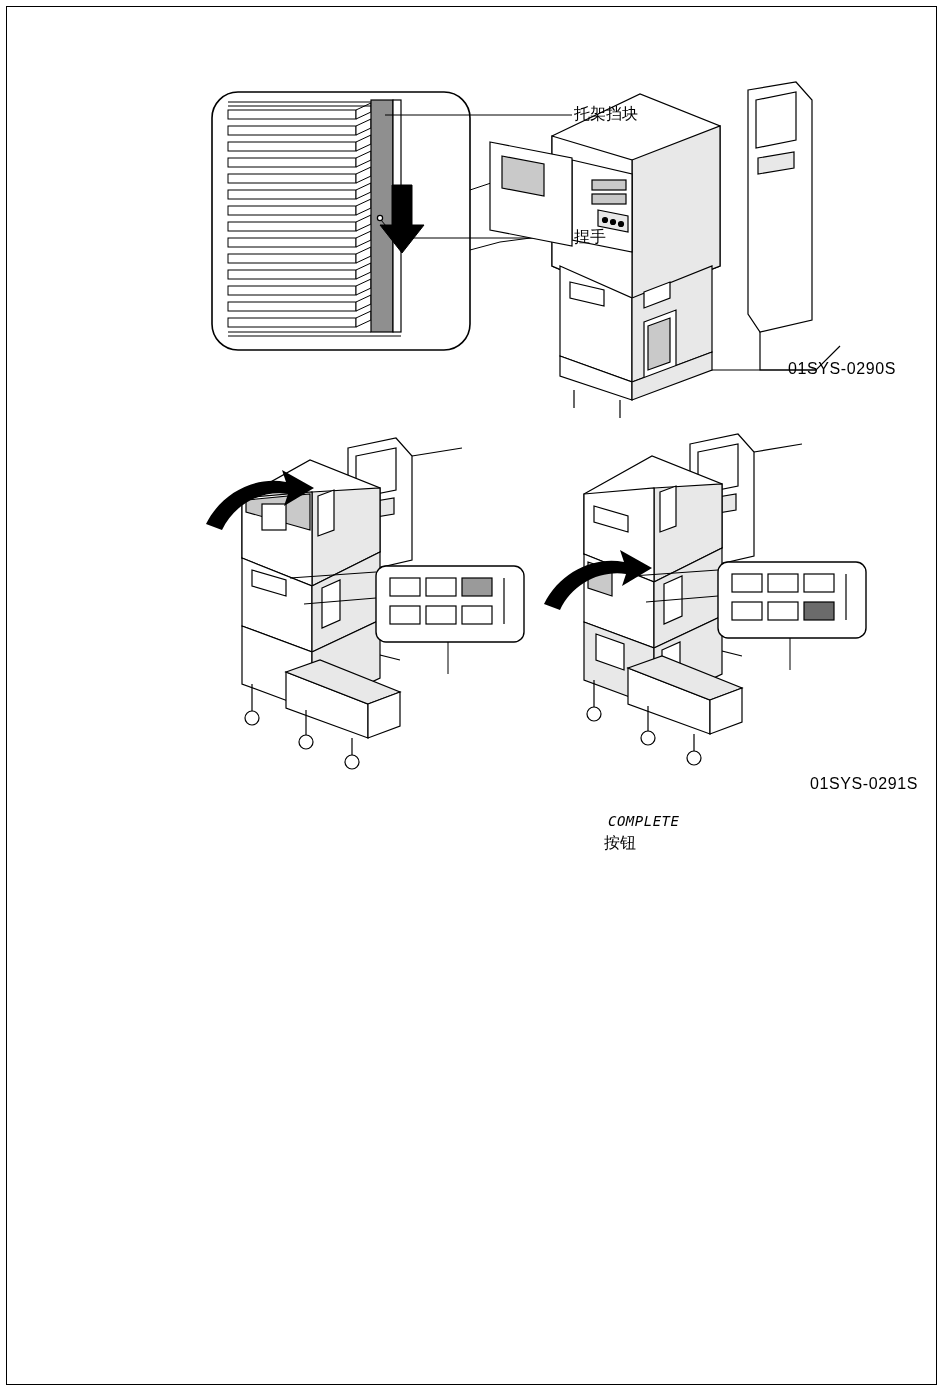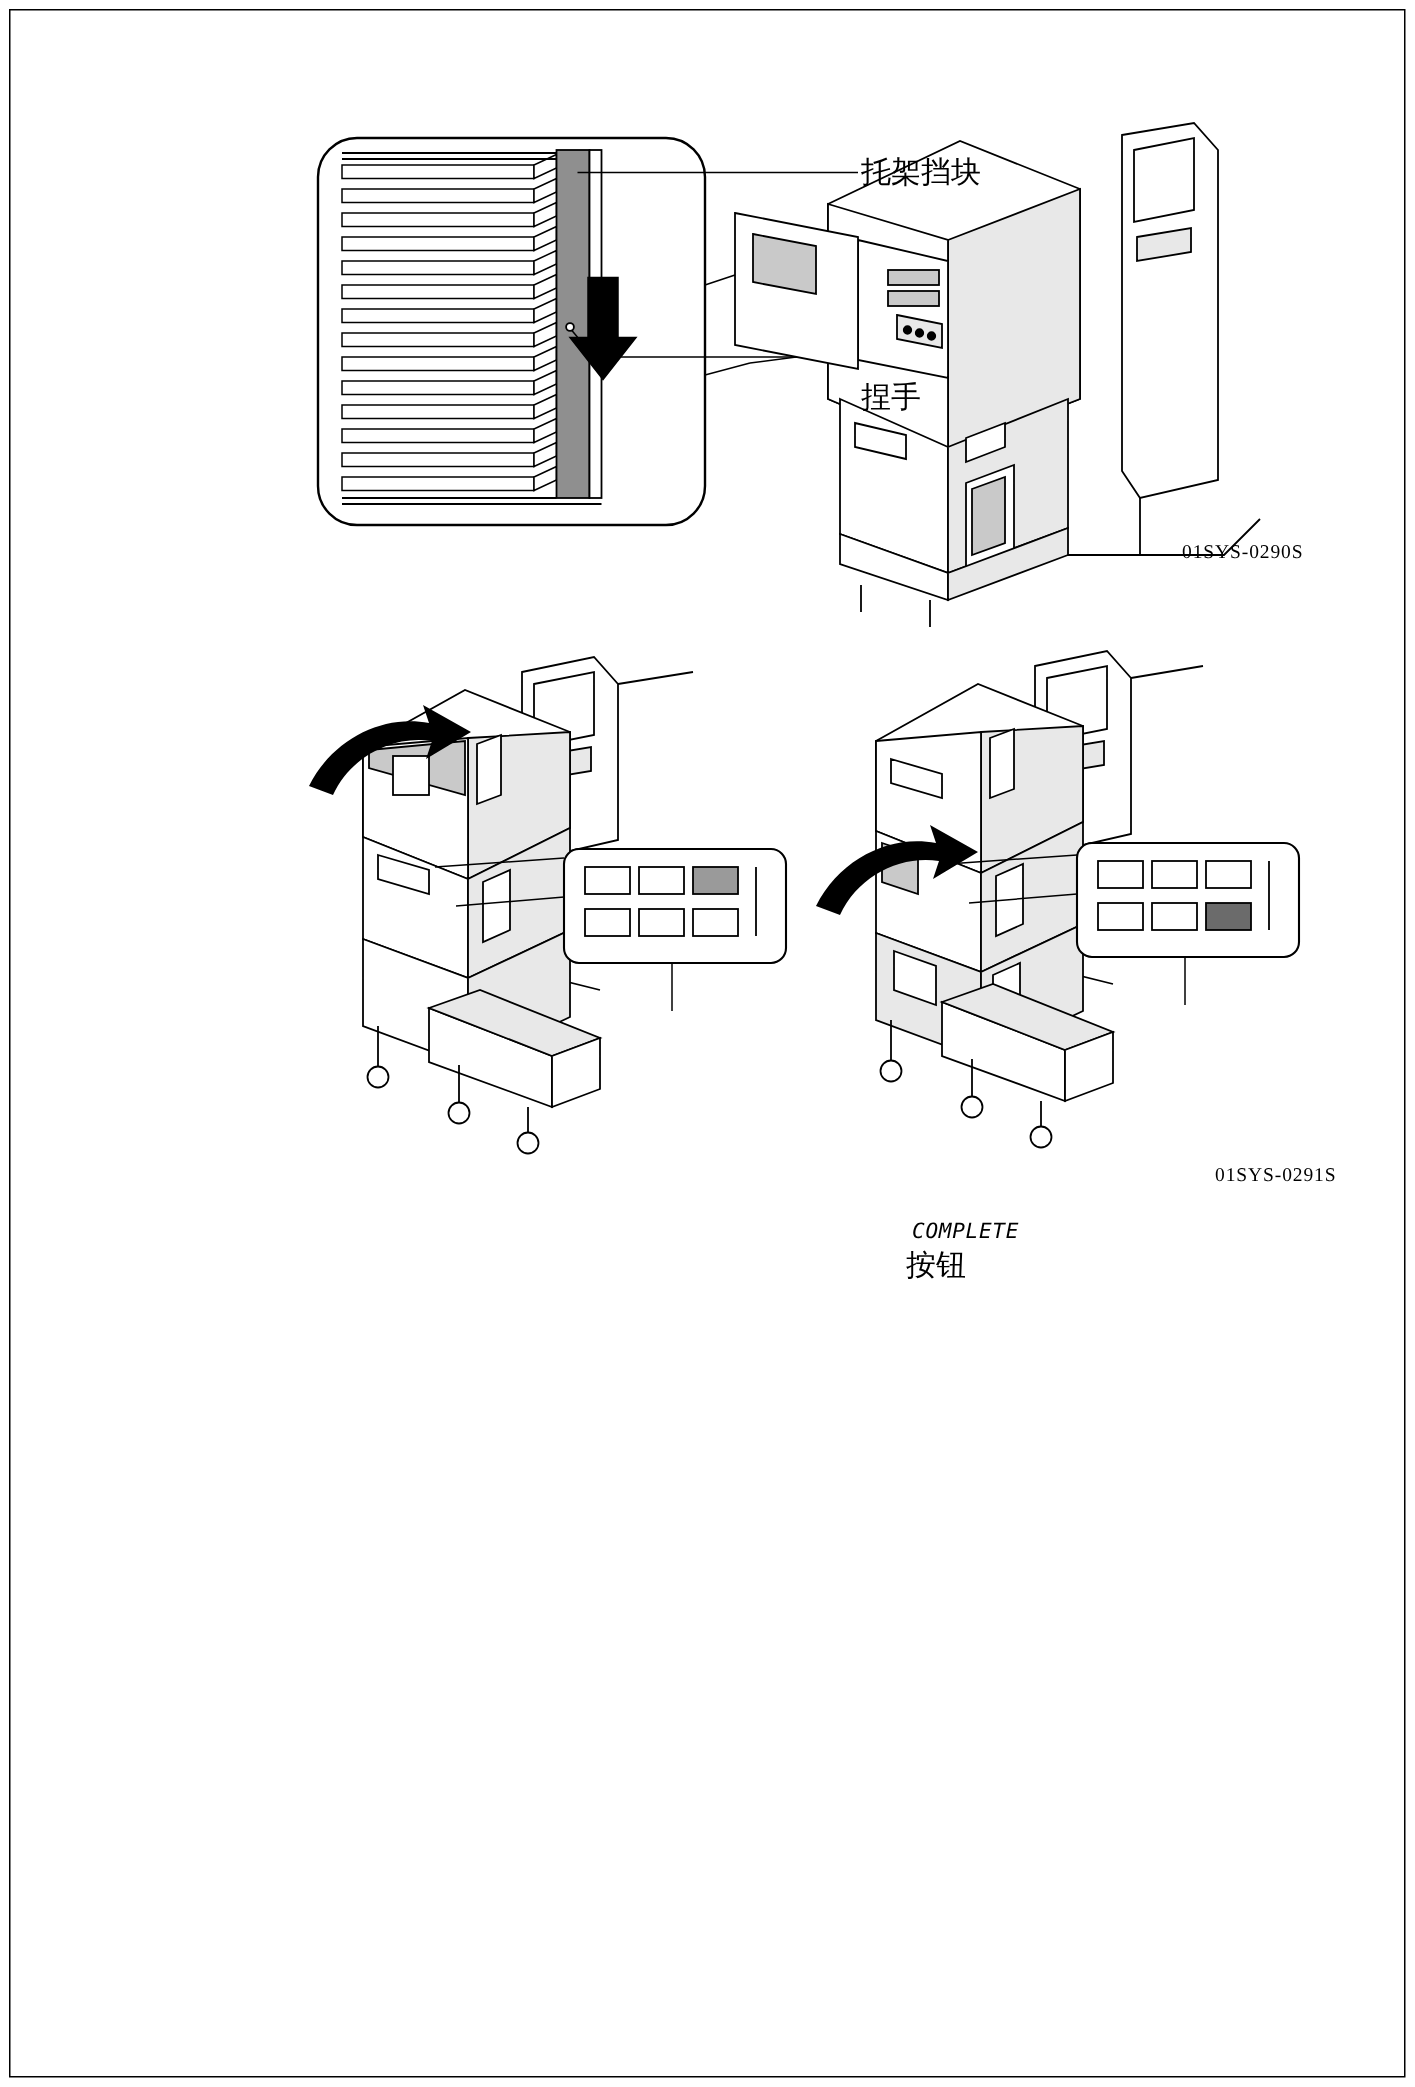--- a/index.html
+++ b/index.html
@@ -35,38 +35,38 @@
     height: 330px;
   }
   #figure-2 {
     left: 200px;
     top: 420px;
     width: 710px;
     height: 370px;
   }
   .label-cn {
     position: absolute;
-    font-family: Liberation Serif, serif;
-    font-size: 20px;
+    font-family: Liberation Mono, monospace;
+    font-size: 16px;
     line-height: 20px;
     white-space: nowrap;
   }
   .label-en {
     position: absolute;
     font-family: "DejaVu Sans Mono", monospace;
     font-size: 14px;
     letter-spacing: 0.5px;
     line-height: 18px;
     white-space: nowrap;
     font-style: italic;
   }
   .fig-id {
     position: absolute;
-    font-family: Liberation Serif, serif;
-    font-size: 13px;
+    font-family: Liberation Sans, sans-serif;
+    font-size: 16px;
     letter-spacing: 0.6px;
     white-space: nowrap;
   }
   svg { display: block; overflow: visible; }
 </style>
 </head>
 <body>
 
 <div class="page-border"></div>
 
@@ -170,21 +170,21 @@
 
       <path d="M360 286 L432 312 L432 330 L360 306 Z" fill="#ffffff"></path>
       <path d="M432 312 L512 282 L512 300 L432 330 Z" fill="#e8e8e8"></path>
       <path d="M374 320 L374 338" fill="none"></path>
       <path d="M420 330 L420 348" fill="none"></path>
     </g>
   </svg>
 
   <span class="label-cn" style="left:374px; top:35px;">托架挡块</span>
 
-  <span class="label-cn" style="left:374px; top:158px;margin-top:27px;">捏手</span>
+  <span class="label-cn" style="left:374px; top:158px;">捏手</span>
 
   <span class="fig-id" style="left:588px; top:290px;">01SYS-0290S</span>
 </div>
 
 <div class="fig" id="figure-2">
 
   <svg width="710" height="370" viewBox="0 0 710 370">
 
     <g stroke="#000000" stroke-width="1.2" fill="#ffffff">
 

